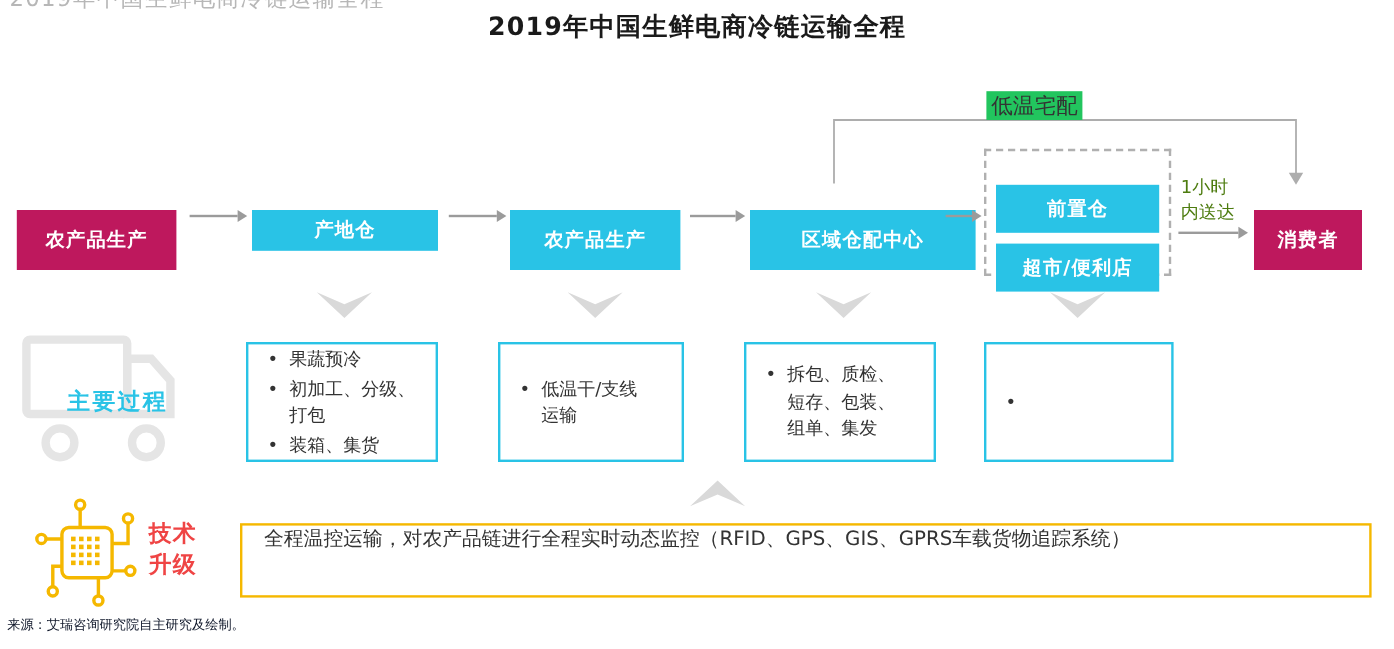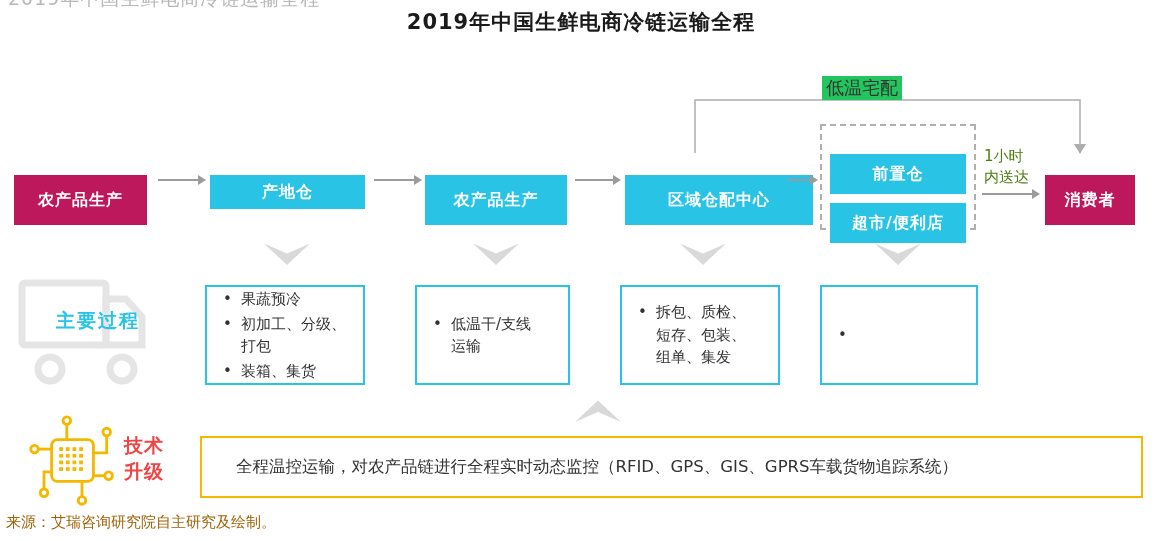--- a/index.html
+++ b/index.html
@@ -21,25 +21,25 @@
     border-left:8px solid #9B9B9B;border-top:5px solid transparent;border-bottom:5px solid transparent;}
   .chev{position:absolute;width:46px;height:28px;}
   .detail{position:absolute;background:#fff;border:2px solid #29C3E6;box-sizing:border-box;
     display:flex;flex-direction:column;justify-content:center;gap:2px;
     padding:8px 4px 8px 16px;font-size:15px;color:#333;}
   .bullet{display:flex;line-height:1.5;}
   .bullet .dot{width:18px;flex:none;}
   .bt{display:block;}
   .route-label{position:absolute;left:822px;top:76px;font-size:18px;color:#333;background:#22c55e;padding:0 4px;}
   .time-label{position:absolute;left:984px;top:146px;width:52px;font-size:15px;color:#4d7c0f;line-height:1.4;}
-  .proc-label{position:absolute;left:56px;top:308px;font-size:19px;font-weight:bold;color:#29C3E6;letter-spacing:2px;}
+  .proc-label{position:absolute;left:56px;top:322px;font-size:19px;font-weight:bold;color:#29C3E6;letter-spacing:2px;}
   .tech-label{position:absolute;left:124px;top:433px;width:42px;font-size:19px;font-weight:bold;color:#ef4444;line-height:1.35;letter-spacing:1px;}
   .tech-box{position:absolute;left:200px;top:436px;width:943px;height:62px;border:2px solid #F5B800;
-    box-sizing:border-box;display:flex;align-items:center;padding-left:34px;font-size:16.5px;color:#333;}
-  .source{position:absolute;left:6px;top:513px;font-size:15px;color:#a16207;}
+    box-sizing:border-box;display:flex;padding-left:18px;font-size:16.5px;color:#333;}
+  .source{position:absolute;left:6px;top:513px;font-size:11px;color:#0f172a;}
   .abs{position:absolute;}
   svg{display:block;}
 </style>
 </head>
 <body>
 
 <div id="canvas">
 
   <div class="remnant">2019年中国生鲜电商冷链运输全程</div>
 

